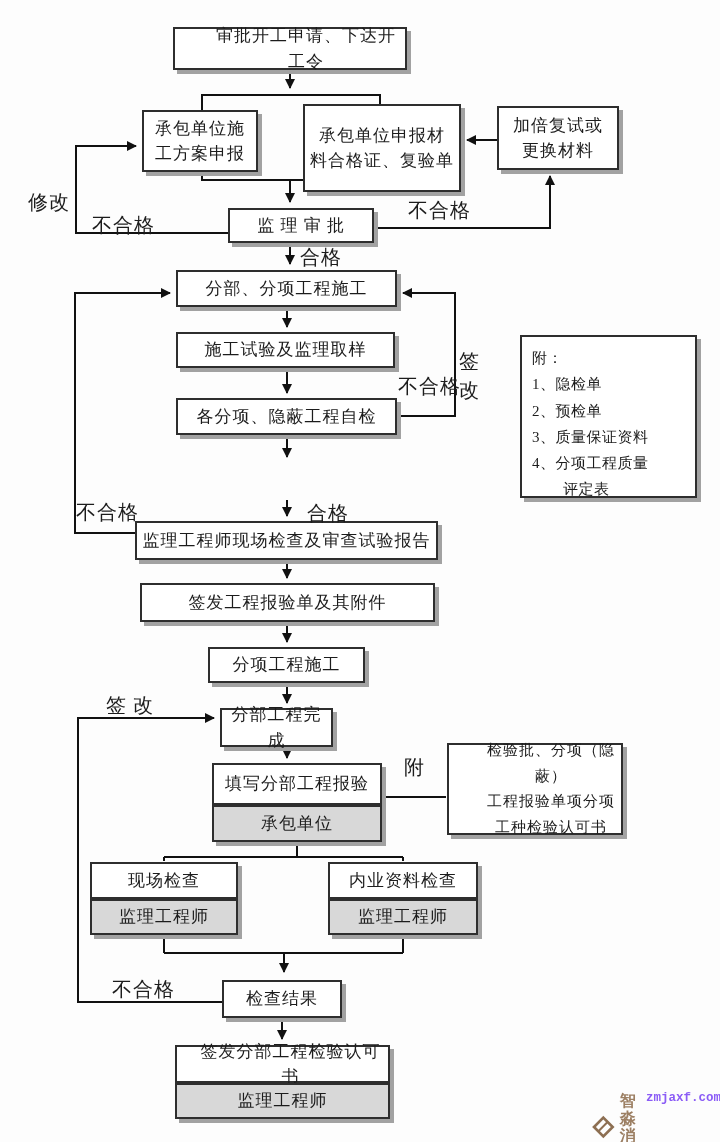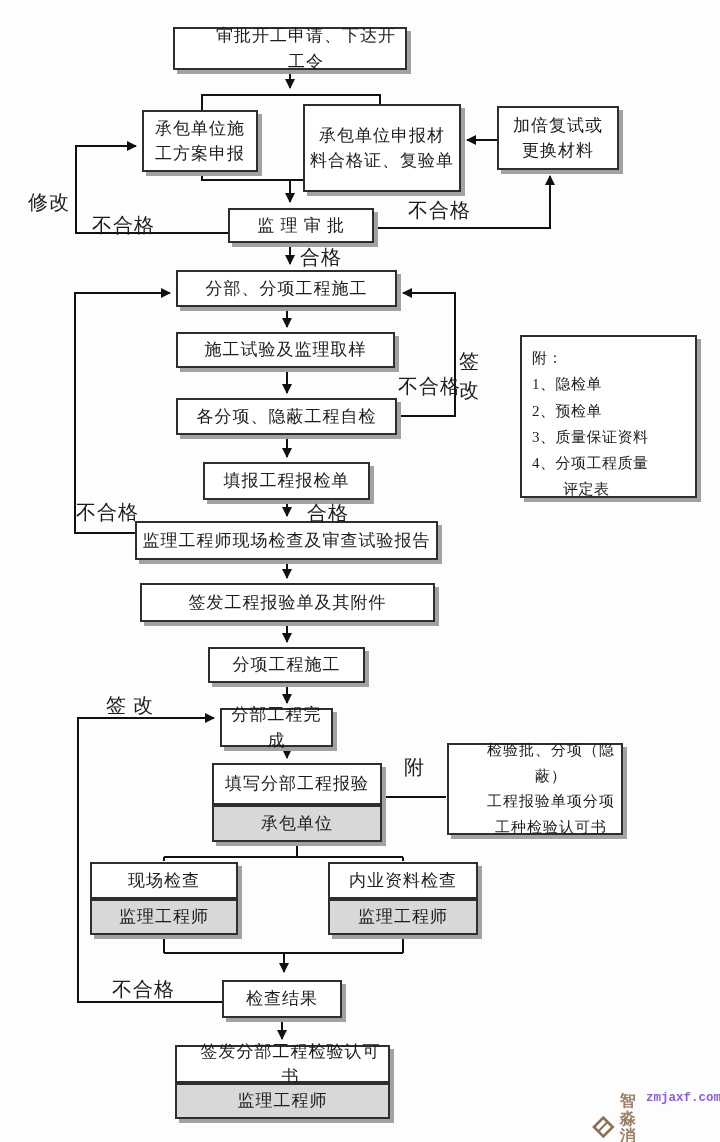--- a/index.html
+++ b/index.html
@@ -97,21 +97,20 @@
 更换材料</span></div>
 
   <div class="box" style="left:228px;top:208px;width:146px;height:35px;"><span>监 理 审 批</span></div>
 
   <div class="box" style="left:176px;top:270px;width:221px;height:37px;"><span>分部、分项工程施工</span></div>
 
   <div class="box" style="left:176px;top:332px;width:219px;height:36px;"><span>施工试验及监理取样</span></div>
 
   <div class="box" style="left:176px;top:398px;width:221px;height:37px;"><span>各分项、隐蔽工程自检</span></div>
 
-  <div class="box" style="left:203px;top:462px;width:167px;height:38px;"><span>填报工程报检单</span></div>
 
   <div class="box note" style="left:520px;top:335px;width:177px;height:163px;"><span>附：
 1、隐检单
 2、预检单
 3、质量保证资料
 4、分项工程质量
 　　评定表</span></div>
 
   <div class="box" style="left:135px;top:521px;width:303px;height:39px;"><span>监理工程师现场检查及审查试验报告</span></div>
 

